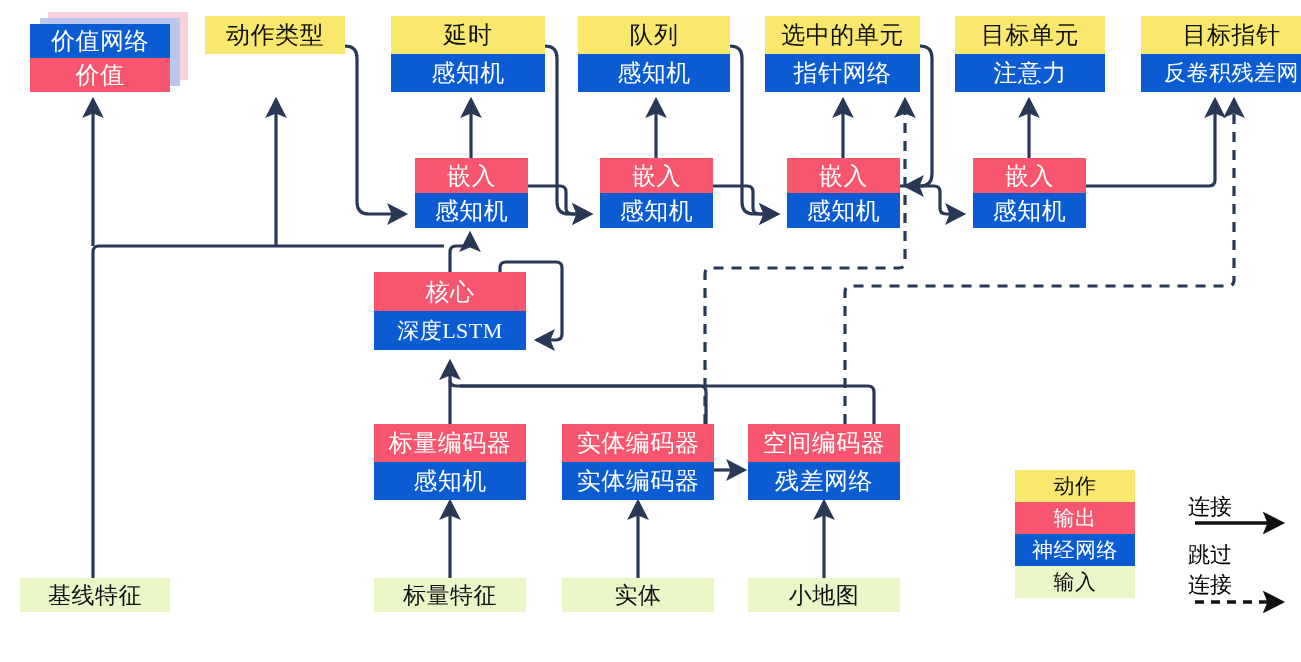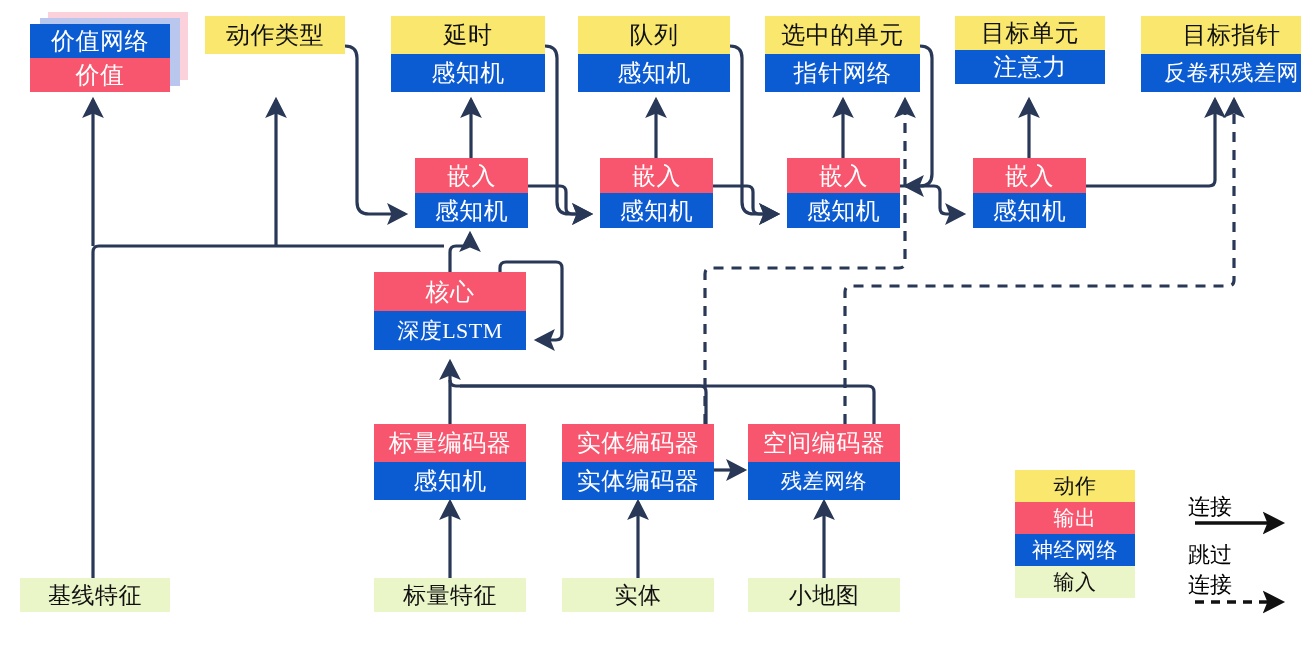--- a/index.html
+++ b/index.html
@@ -101,21 +101,21 @@
         <div class="cell c-net" style="height:50%;font-size:24px;">感知机</div>
       </div>
       <div class="node" style="left:578px;top:16px;width:152px;height:76px;z-index:3;">
         <div class="cell c-action" style="height:50%;font-size:24px;">队列</div>
         <div class="cell c-net" style="height:50%;font-size:24px;">感知机</div>
       </div>
       <div class="node" style="left:765px;top:16px;width:155px;height:76px;z-index:3;">
         <div class="cell c-action" style="height:50%;font-size:24px;">选中的单元</div>
         <div class="cell c-net" style="height:50%;font-size:24px;">指针网络</div>
       </div>
-      <div class="node" style="left:955px;top:16px;width:150px;height:68px;z-index:3;border-radius:25px;">
+      <div class="node" style="left:955px;top:16px;width:150px;height:76px;z-index:3;border-radius:25px;">
         <div class="cell c-action" style="height:50%;font-size:24px;">目标单元</div>
         <div class="cell c-net" style="height:50%;font-size:24px;">注意力</div>
       </div>
       <div class="node" style="left:1141px;top:16px;width:181px;height:76px;z-index:3;">
         <div class="cell c-action" style="height:50%;font-size:24px;">目标指针</div>
         <div class="cell c-net" style="height:50%;font-size:22px;">反卷积残差网</div>
       </div>
       <div class="node" style="left:415px;top:158px;width:113px;height:70px;z-index:3;">
         <div class="cell c-output" style="height:50%;font-size:24px;">嵌入</div>
         <div class="cell c-net" style="height:50%;font-size:24px;">感知机</div>
@@ -139,21 +139,21 @@
       <div class="node" style="left:374px;top:424px;width:152px;height:76px;z-index:3;">
         <div class="cell c-output" style="height:50%;font-size:24px;">标量编码器</div>
         <div class="cell c-net" style="height:50%;font-size:24px;">感知机</div>
       </div>
       <div class="node" style="left:562px;top:424px;width:152px;height:76px;z-index:3;">
         <div class="cell c-output" style="height:50%;font-size:24px;">实体编码器</div>
         <div class="cell c-net" style="height:50%;font-size:24px;">实体编码器</div>
       </div>
       <div class="node" style="left:748px;top:424px;width:152px;height:76px;z-index:3;">
         <div class="cell c-output" style="height:50%;font-size:24px;">空间编码器</div>
-        <div class="cell c-net" style="height:50%;font-size:21px;">残差网络</div>
+        <div class="cell c-net" style="height:50%;font-size:24px;">残差网络</div>
       </div>
       <div class="node cell c-input" style="left:20px;top:578px;width:150px;height:34px;font-size:23px;z-index:3;">基线特征</div>
       <div class="node cell c-input" style="left:374px;top:578px;width:152px;height:34px;font-size:23px;z-index:3;">标量特征</div>
       <div class="node cell c-input" style="left:562px;top:578px;width:152px;height:34px;font-size:23px;z-index:3;">实体</div>
       <div class="node cell c-input" style="left:748px;top:578px;width:152px;height:34px;font-size:23px;z-index:3;">小地图</div>
     </div>
 
   <div class="legend-box" style="left:1015px;top:470px;width:120px;">
     <div class="cell c-action" style="height:32px;font-size:21px;">动作</div>
     <div class="cell c-output" style="height:32px;font-size:21px;">输出</div>

